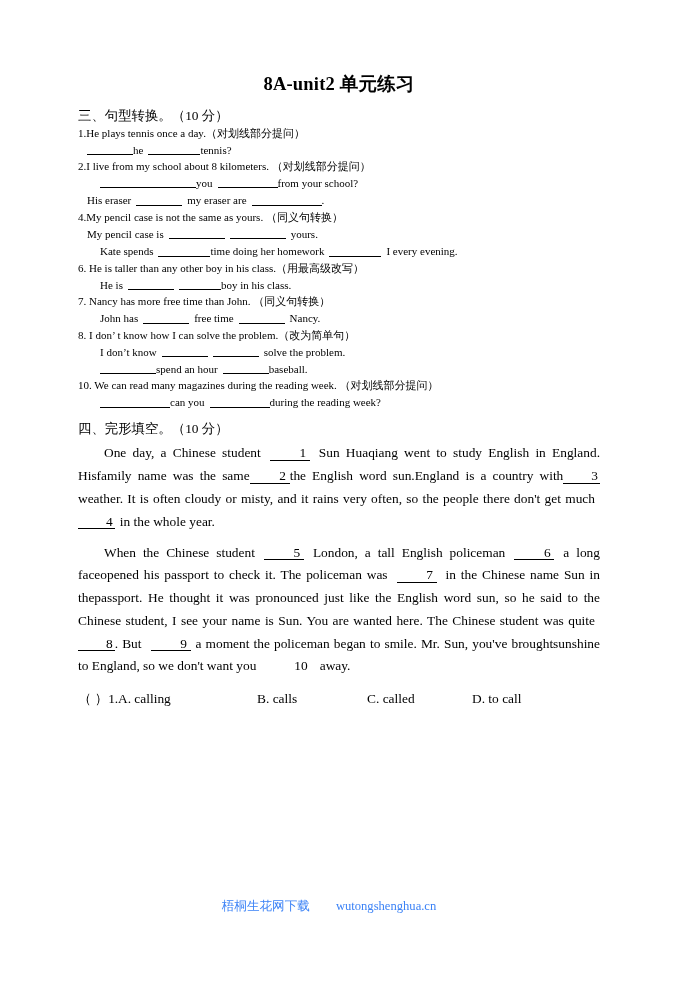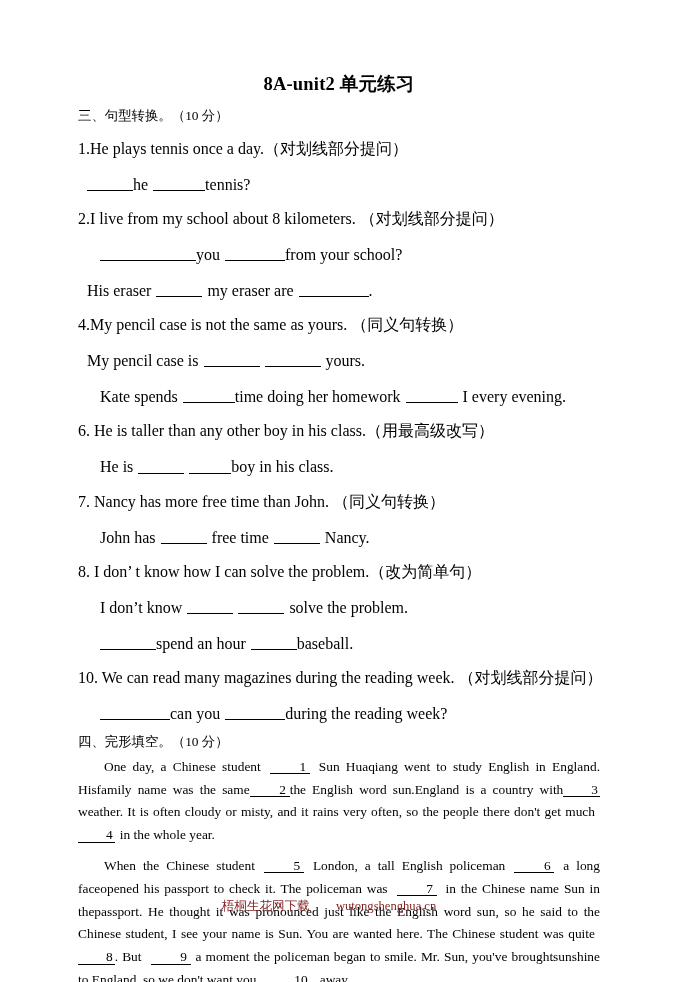--- a/index.html
+++ b/index.html
@@ -35,23 +35,23 @@
     white-space: nowrap;
   }
   
   .section-head {
     font-size: 13.4px;
     line-height: 1.0;
     margin-top: 13px;
     white-space: nowrap;
   }
   .q-line {
-    font-size: 16px;
+    font-size: 11px;
     line-height: 1.0;
-    margin-top: 18px;
+    margin-top: 5px;
     white-space: nowrap;
   }
   .q-line.ans {
     padding-left: 9px;
   }
   .q-line.ans-wide {
     padding-left: 22px;
   }
   .blank {
     display: inline-block;
@@ -104,21 +104,21 @@
   .opt-row .oc { position: absolute; left: 289px; }
   .opt-row .od { position: absolute; left: 394px; }
   
   .footer {
     position: absolute;
     left: 0;
     right: 0;
     top: 898px;
     text-align: center;
     font-size: 12.6px;
-    color: #7f1d1d;
+    color: #3b82f6;
     white-space: nowrap;
   }
   .footer .site {
     display: inline-block;
     margin-left: 26px;
   }
 </style>
 </head>
 <body>
 

